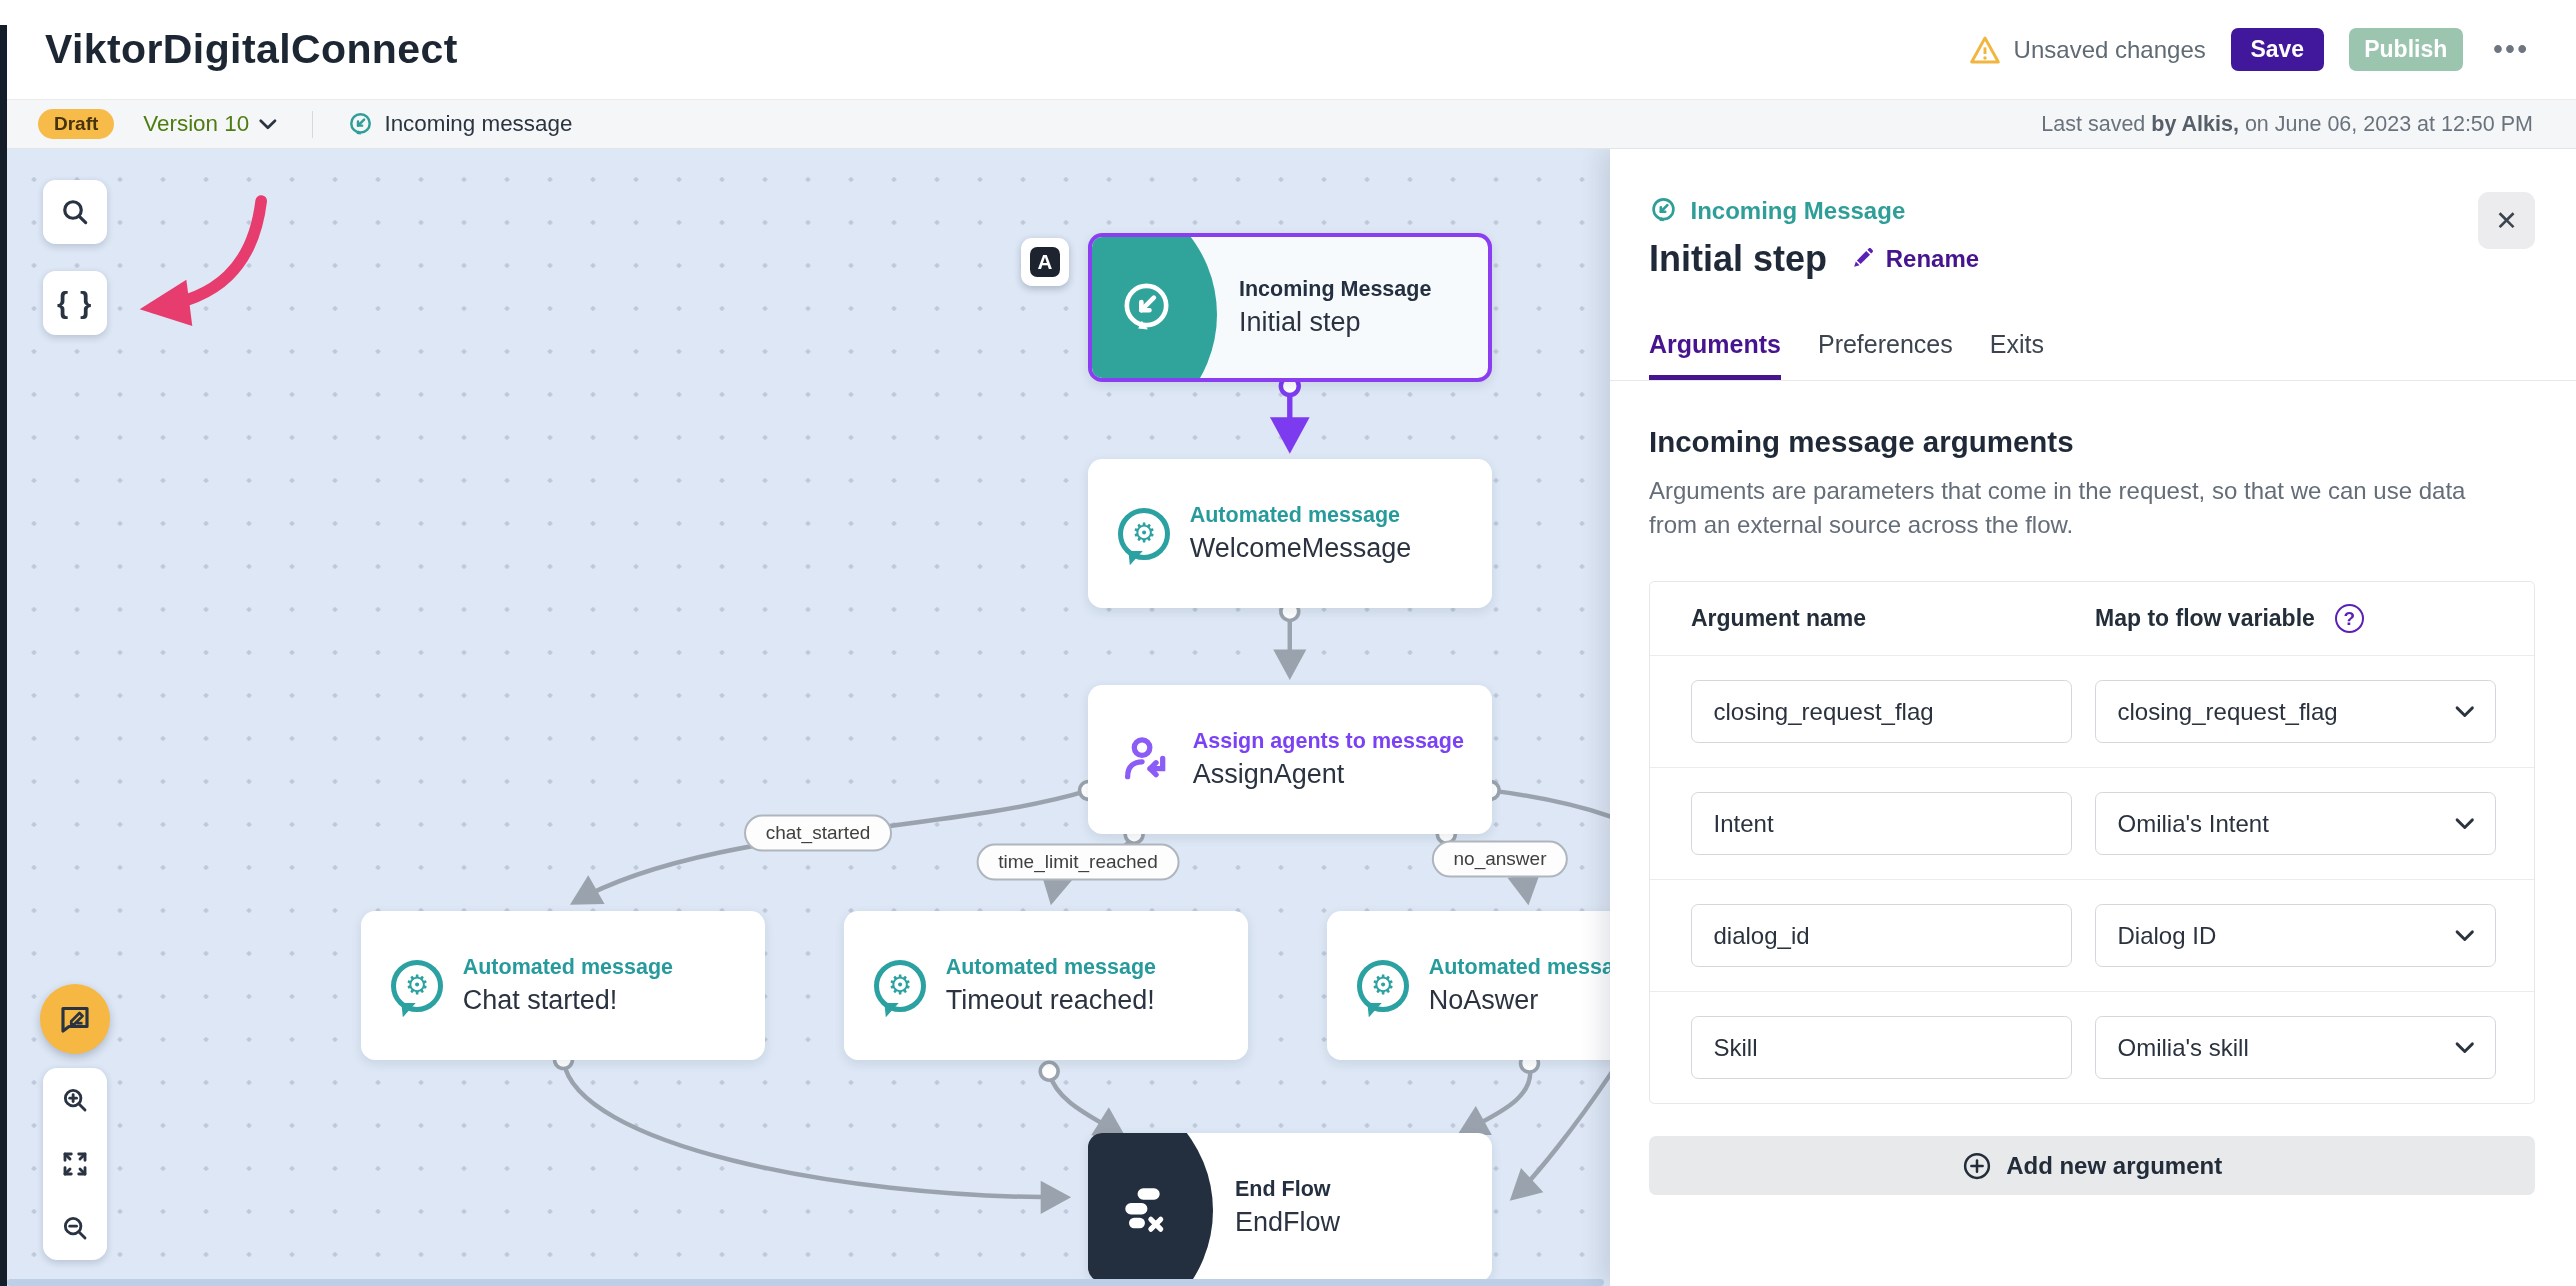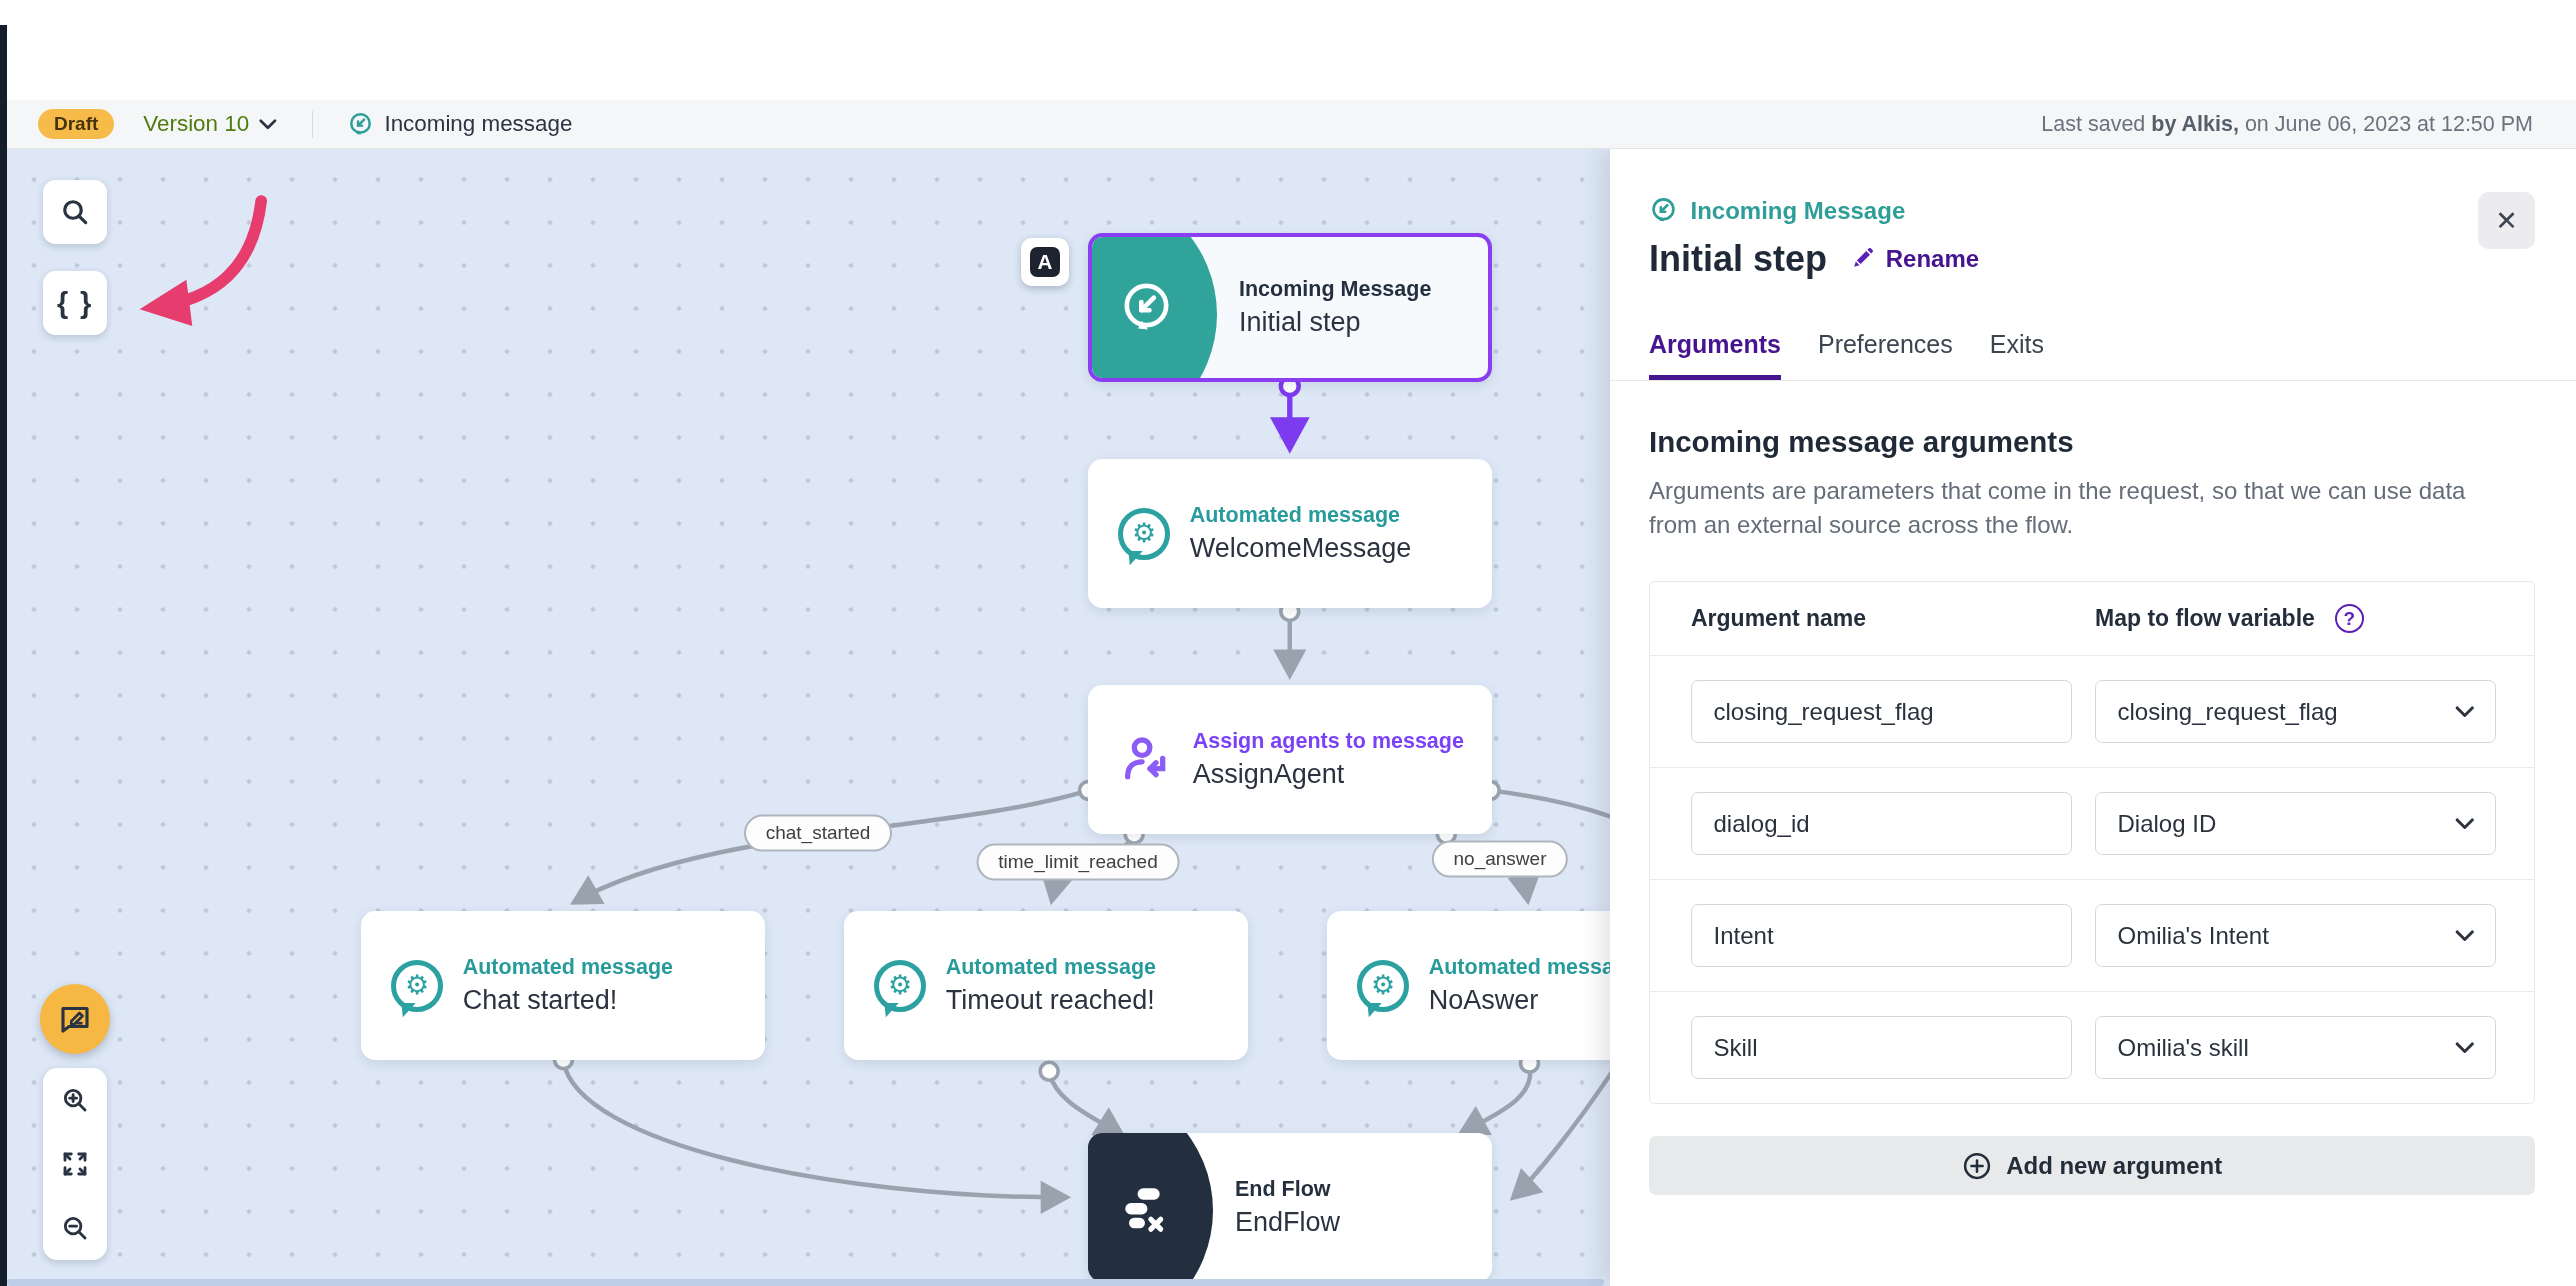--- a/index.html
+++ b/index.html
@@ -118,20 +118,38 @@
              align-items:center; justify-content:center; gap:14.3px; font-size:24px; font-weight:bold;
              color:#232d3a; cursor:pointer; }
 
   svg { display:block; }
 </style>
 </head>
 <body>
 
 <div class="app">
 
+  <div class="header">
+    <div class="app-title">ViktorDigitalConnect</div>
+    <div class="header-right">
+      <div class="unsaved">
+        <span>
+          <svg width="32" height="30" viewBox="0 0 24 22">
+              <path d="M12 2 L22 20 L2 20 Z" fill="none" stroke="#f1b63f" stroke-width="2.2" stroke-linejoin="round"></path>
+              <line x1="12" y1="9" x2="12" y2="14" stroke="#f1b63f" stroke-width="2.2"></line>
+              <circle cx="12" cy="17" r="1.3" fill="#f1b63f"></circle>
+            </svg>
+        </span>
+        <span>Unsaved changes</span>
+      </div>
+      <button class="btn btn-save">Save</button>
+      <button class="btn btn-publish">Publish</button>
+      <div class="more-dots">•••</div>
+    </div>
+  </div>
 
   <div class="version-bar">
     <div class="draft-badge">Draft</div>
     <div class="version-sel">
       <span>Version 10</span>
       <span>
         <svg width="19.7" height="12.5" viewBox="0 0 22 14">
             <polyline points="3,3 11,11 19,3" fill="none" stroke="#2b3440" stroke-width="3" stroke-linecap="round" stroke-linejoin="round"></polyline>
           </svg>
       </span>
@@ -410,35 +428,35 @@
           <span>closing_request_flag</span>
           <span>
               <svg width="21.5" height="13.4" viewBox="0 0 22 14">
                 <polyline points="3,3 11,11 19,3" fill="none" stroke="#2b3440" stroke-width="3" stroke-linecap="round" stroke-linejoin="round"></polyline>
               </svg>
             </span>
         </div>
       </div>
 
       <div class="arg-row">
-        <input class="arg-input" readonly="" value="dialog_id" style="">
+        <input class="arg-input" readonly="" value="Intent" style="">
         <div class="arg-select">
-          <span>Dialog ID</span>
+          <span>Omilia's Intent</span>
           <span>
               <svg width="21.5" height="13.4" viewBox="0 0 22 14">
                 <polyline points="3,3 11,11 19,3" fill="none" stroke="#2b3440" stroke-width="3" stroke-linecap="round" stroke-linejoin="round"></polyline>
               </svg>
             </span>
         </div>
       </div>
 
       <div class="arg-row">
-        <input class="arg-input" readonly="" value="Intent" style="">
+        <input class="arg-input" readonly="" value="dialog_id" style="">
         <div class="arg-select">
-          <span>Omilia's Intent</span>
+          <span>Dialog ID</span>
           <span>
               <svg width="21.5" height="13.4" viewBox="0 0 22 14">
                 <polyline points="3,3 11,11 19,3" fill="none" stroke="#2b3440" stroke-width="3" stroke-linecap="round" stroke-linejoin="round"></polyline>
               </svg>
             </span>
         </div>
       </div>
 
       <div class="arg-row">
         <input class="arg-input" readonly="" value="Skill" style="">

